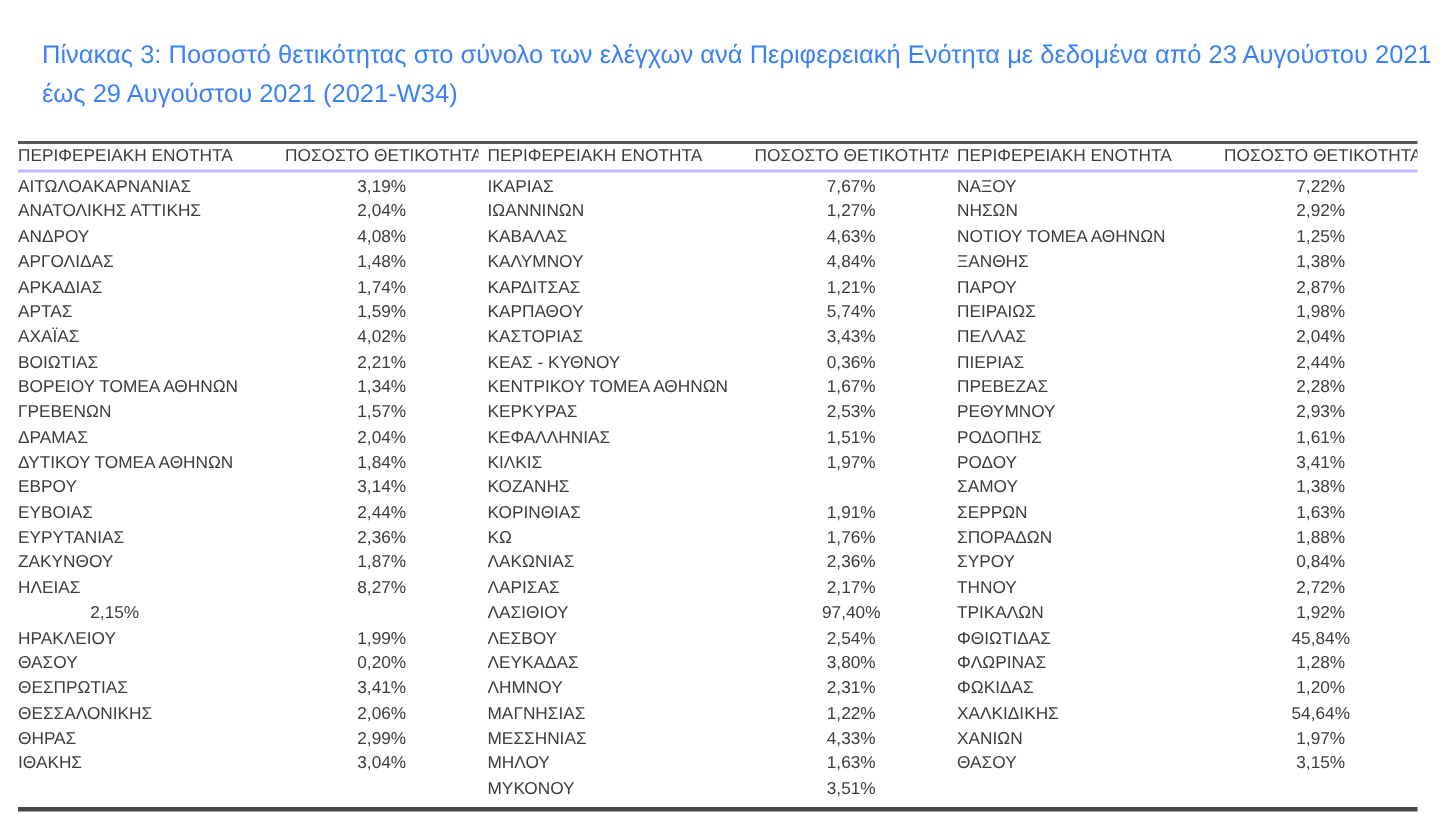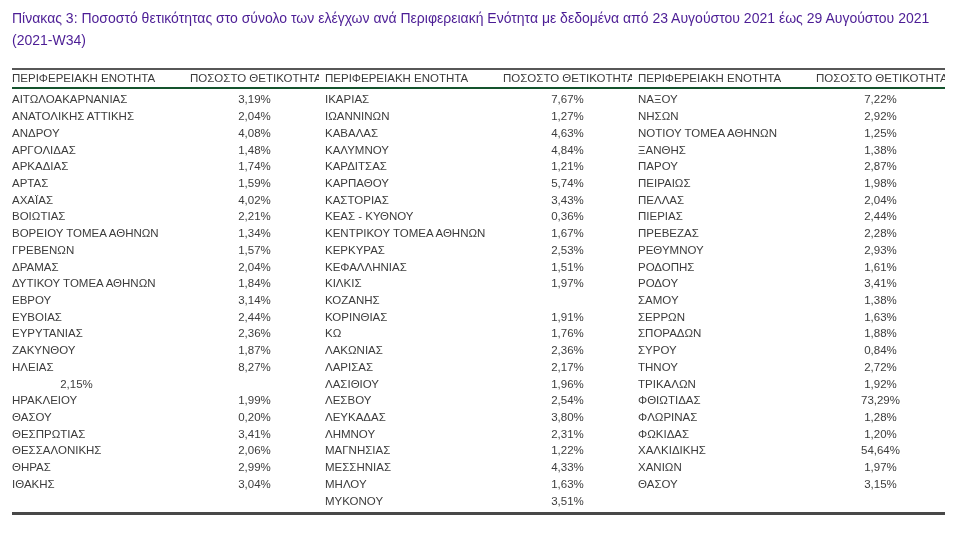--- a/index.html
+++ b/index.html
@@ -6,39 +6,39 @@
   body {
     width: 970px; height: 549px; overflow: hidden;
     font-family: "Liberation Sans", "DejaVu Sans", sans-serif;
     color: #3c3c3c;
     -webkit-font-smoothing: antialiased;
   }
   .page { padding: 8px 12px 0 12px; }
 
   .caption {
     width: 942px;
-    font-size: 14px;
+    font-size: 17px;
     line-height: 1.55;
-    color: #4c1d95;
-    margin: 0;
+    color: #3b82f6;
+    margin: 16px;
   }
 
   .table-wrap {
     margin-top: 17px;
     width: 933px;
     border-top: 2px solid #575757;
     border-bottom: 3px solid #484848;
   }
 
   .grid-row { display: flex; gap: 6px; }
 
   .group { width: 307px; flex: 0 0 307px; }
 
   .header-strip {
-    border-bottom: 2px solid #14532d;
+    border-bottom: 2px solid #c4b5fd;
     padding: 1px 0 2px 0;
   }
   .header-group { display: flex; }
   .hcell {
     font-size: 11.5px;
     line-height: 14px;
     white-space: nowrap;
     overflow: hidden;
   }
   .h-region { flex: 0 0 178px; text-align: left; }
@@ -241,21 +241,21 @@
           <div class="row">
             <div class="cell cell-region">ΛΑΚΩΝΙΑΣ</div>
             <div class="cell cell-pct">2,36%</div>
           </div>
           <div class="row">
             <div class="cell cell-region">ΛΑΡΙΣΑΣ</div>
             <div class="cell cell-pct">2,17%</div>
           </div>
           <div class="row">
             <div class="cell cell-region">ΛΑΣΙΘΙΟΥ</div>
-            <div class="cell cell-pct">1,96%</div>
+            <div class="cell cell-pct">97,40%</div>
           </div>
           <div class="row">
             <div class="cell cell-region">ΛΕΣΒΟΥ</div>
             <div class="cell cell-pct">2,54%</div>
           </div>
           <div class="row">
             <div class="cell cell-region">ΛΕΥΚΑΔΑΣ</div>
             <div class="cell cell-pct">3,80%</div>
           </div>
           <div class="row">
@@ -347,21 +347,21 @@
           <div class="row">
             <div class="cell cell-region">ΤΗΝΟΥ</div>
             <div class="cell cell-pct">2,72%</div>
           </div>
           <div class="row">
             <div class="cell cell-region">ΤΡΙΚΑΛΩΝ</div>
             <div class="cell cell-pct">1,92%</div>
           </div>
           <div class="row">
             <div class="cell cell-region">ΦΘΙΩΤΙΔΑΣ</div>
-            <div class="cell cell-pct">73,29%</div>
+            <div class="cell cell-pct">45,84%</div>
           </div>
           <div class="row">
             <div class="cell cell-region">ΦΛΩΡΙΝΑΣ</div>
             <div class="cell cell-pct">1,28%</div>
           </div>
           <div class="row">
             <div class="cell cell-region">ΦΩΚΙΔΑΣ</div>
             <div class="cell cell-pct">1,20%</div>
           </div>
           <div class="row">

